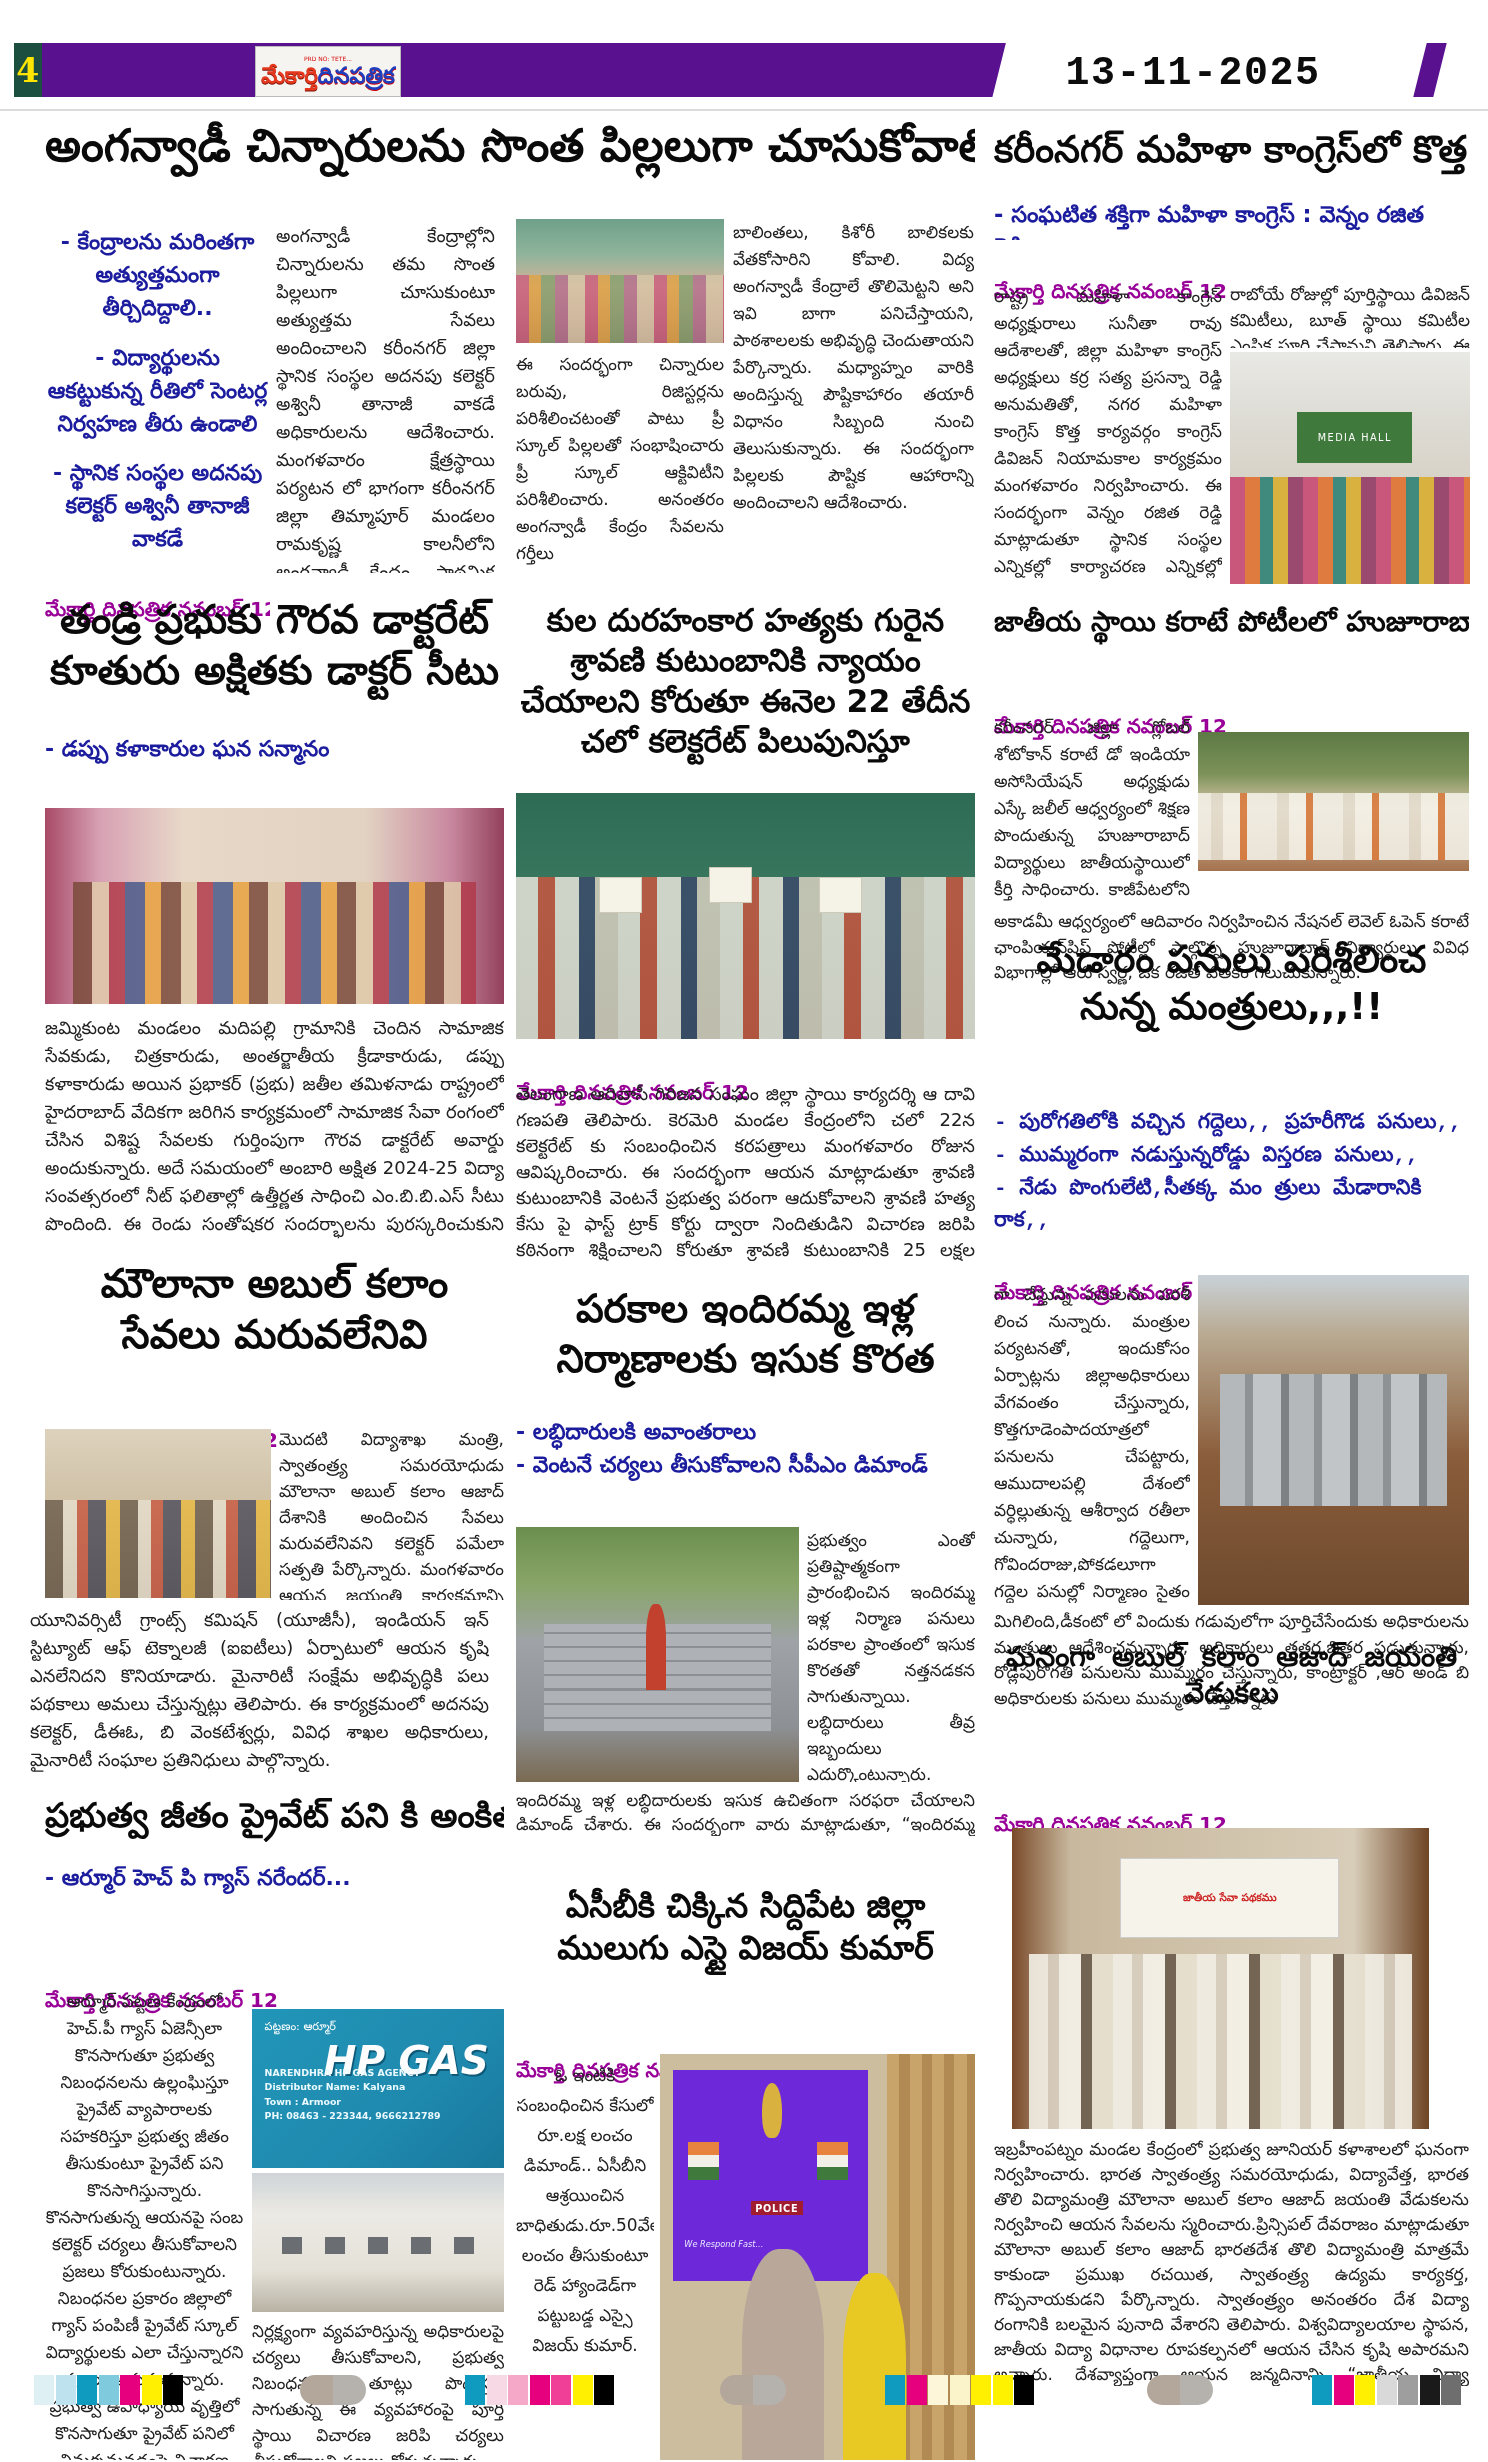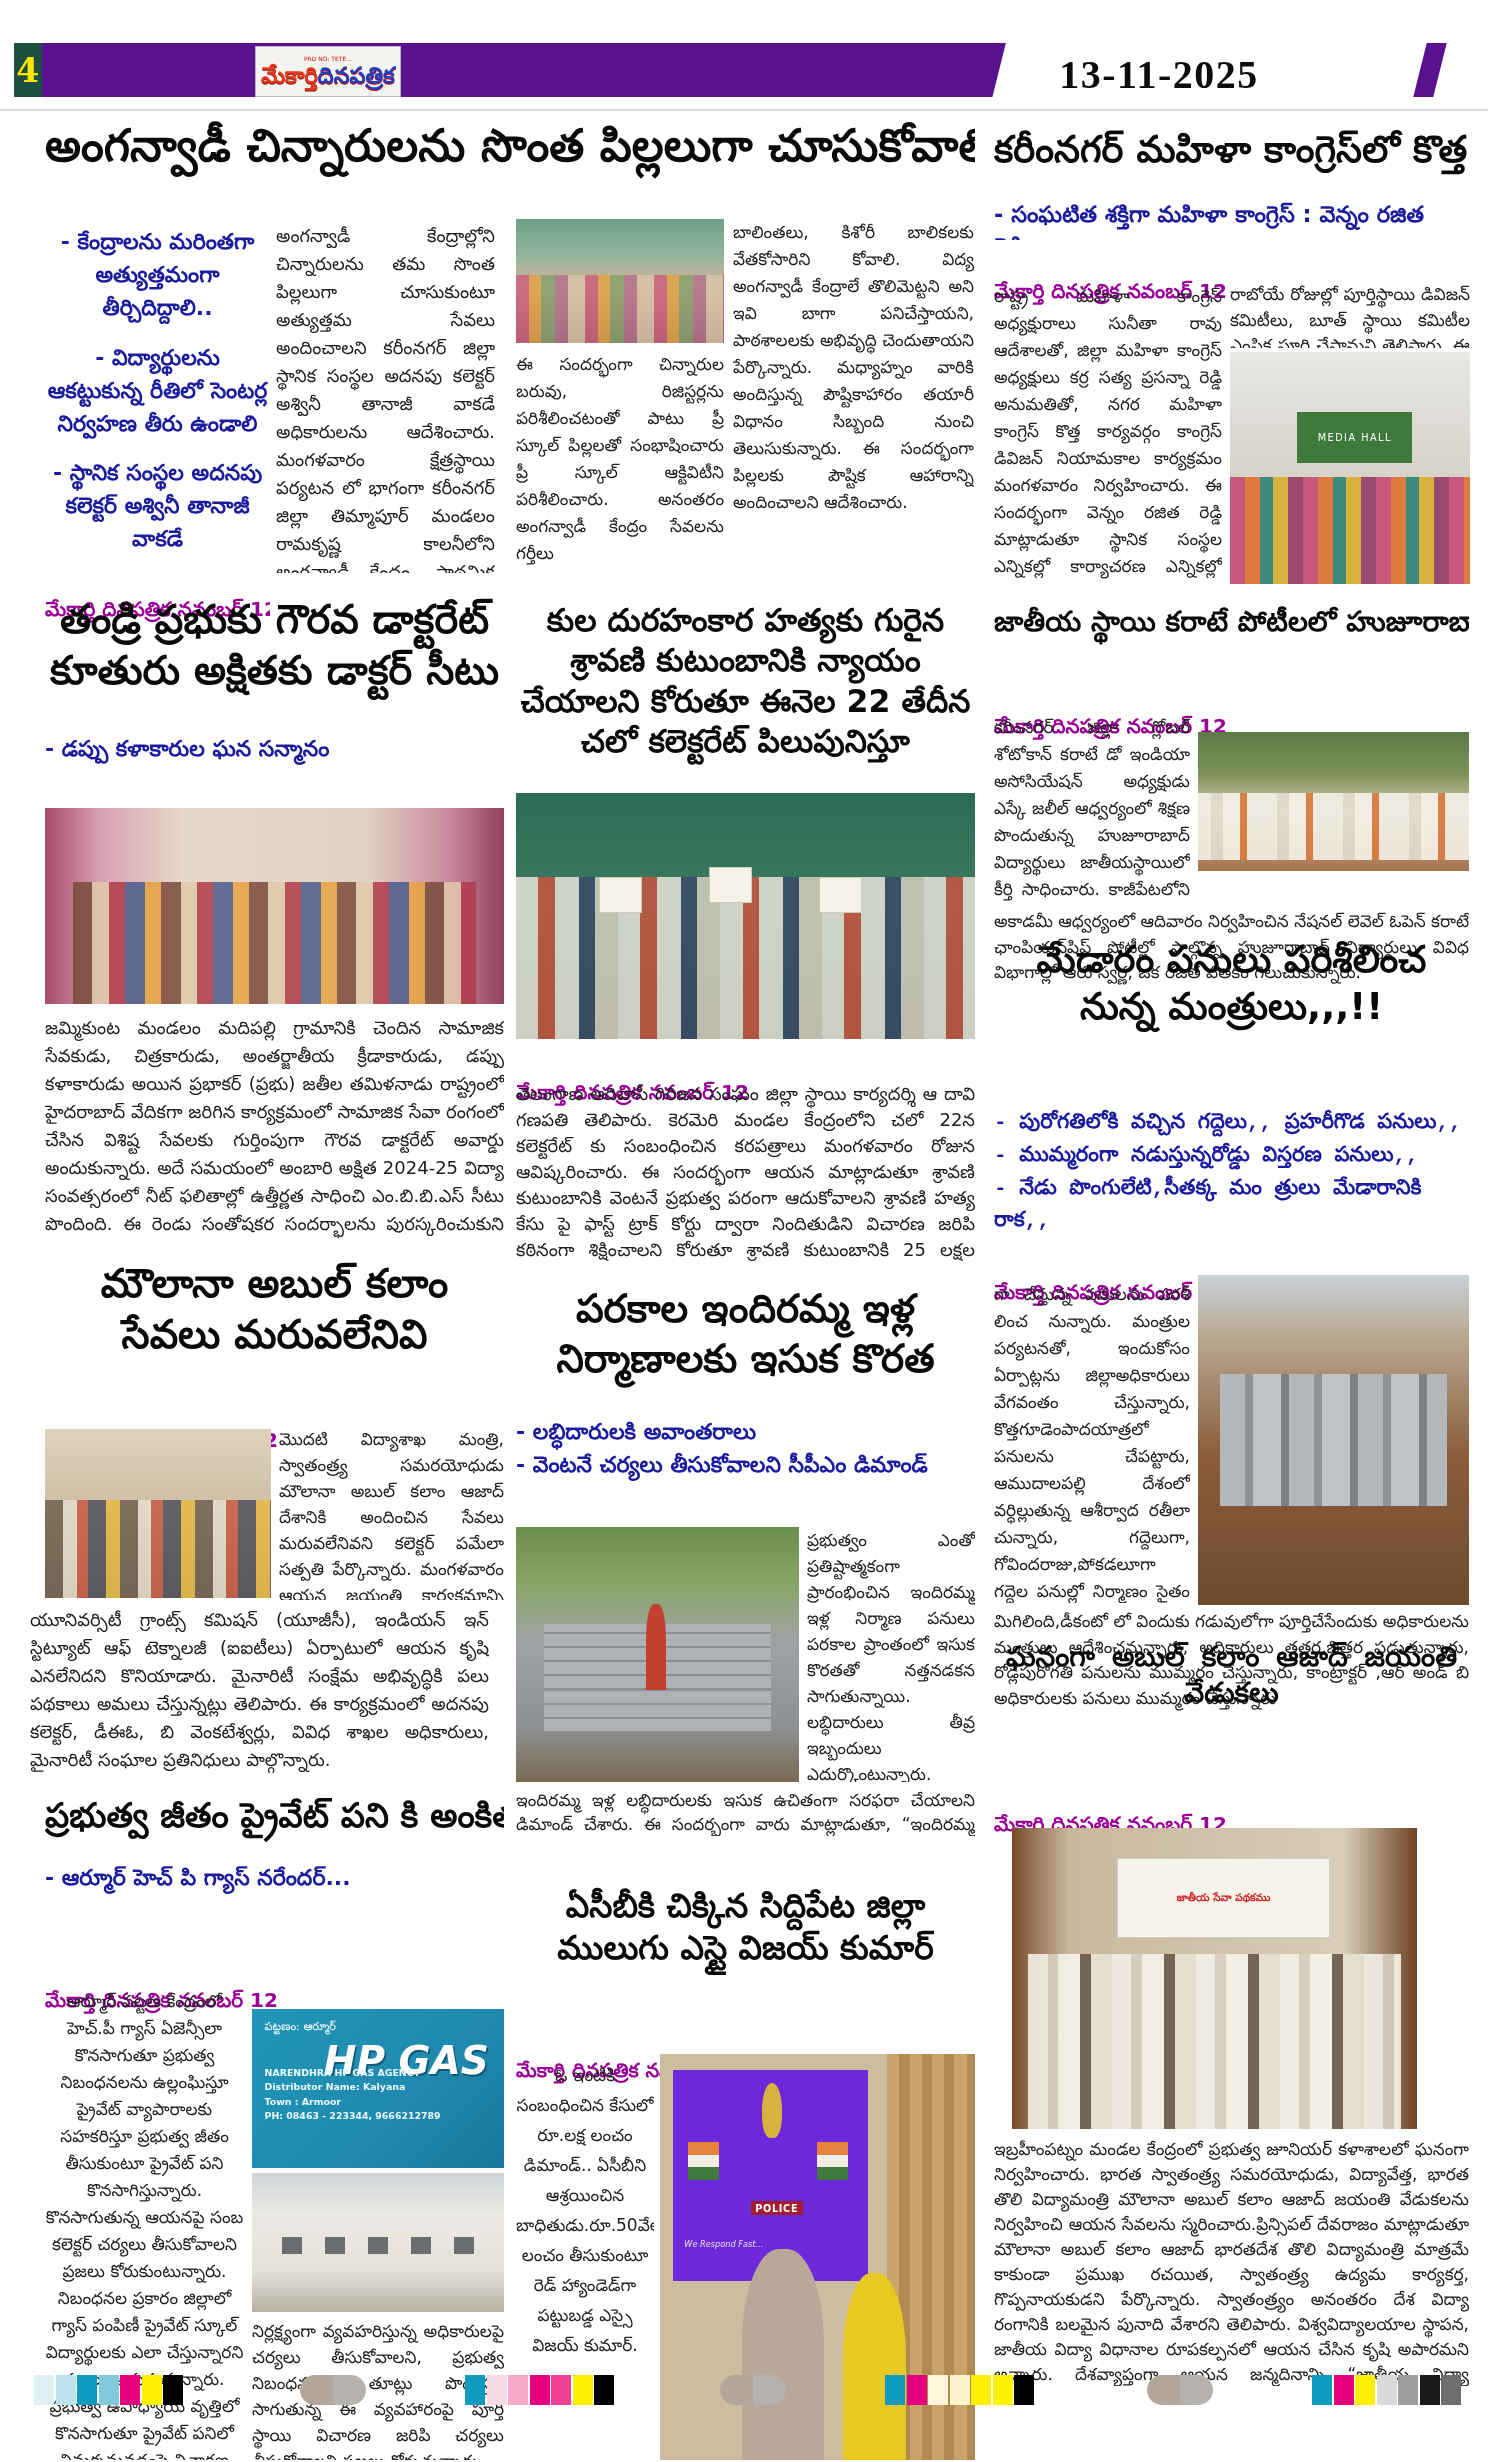--- a/index.html
+++ b/index.html
@@ -11,21 +11,21 @@
   .green-box span{color:#ffe600;font-size:33px;font-weight:700;font-family:"DejaVu Serif",serif;}
   .purple-bar{left:42px;top:43px;width:981px;height:54px;background:#5a1190;}
   .purple-cut{left:999px;top:39px;width:45px;height:63px;background:#ffffff;transform:skewX(-14deg);}
   .purple-tail{left:1420px;top:43px;width:19.5px;height:54px;background:#5a1190;transform:skewX(-14deg);}
   .masthead{left:255px;top:46px;width:144px;height:49px;background:#f6f4f0;border:0.7px solid #bbb;
             display:flex;flex-direction:column;align-items:center;justify-content:center;overflow:hidden;}
   .mast-reg{font-size:6px;color:#d40000;line-height:7.5px;white-space:nowrap;}
   .mast-title{font-size:22.5px;font-weight:900;line-height:25.5px;white-space:nowrap;}
   .mast-w1{color:#e6381e;text-shadow:0 0.7px 0 #7a1000;}
   .mast-w2{color:#1e3fbe;text-shadow:0 0.7px 0 #d40000;}
-  .date-text{left:998px;top:51px;width:322px;text-align:center;font-family:Liberation Serif, serif;
+  .date-text{left:1032px;top:51px;width:322px;text-align:center;font-family:Liberation Mono, monospace;
              font-weight:800;font-size:40px;color:#0c0c0c;letter-spacing:1.5px;white-space:nowrap;}
   .hairline{left:0;top:109px;width:1488px;height:1.5px;background:#dcdcdc;}
   
   .headline{font-weight:900;color:#0a0a0a;text-align:center;line-height:1.28;overflow:hidden;}
   .nowrap{white-space:nowrap;}
   .kicker{color:#1c1c9e;font-weight:700;overflow:hidden;}
   .kicker div{margin-bottom:16.5px;}
   .byline{color:#990098;font-weight:700;font-size:20px;white-space:nowrap;overflow:hidden;margin-top:32px;}
   .body{font-size:18px;line-height:28px;text-align:justify;overflow:hidden;color:#202020;}
   
@@ -210,21 +210,21 @@
       <div class="acb-police">POLICE</div>
       <div class="acb-slogan">We Respond Fast...</div>
     </div>
     <div class="abs acb-curtain"></div>
     <div class="abs acb-man1"></div>
     <div class="abs acb-man2"></div>
   </div>
 
   <div class="abs headline" style="left:994px;top:1641px;width:475px;height:120px;font-size:28px;font-family:Liberation Mono, monospace;">ఘనంగా అబుల్ కలాం ఆజాద్ జయంతి వేడుకలు</div>
   <div class="abs byline" style="left:994px;top:1780px;width:475px;">మేకార్తి దినపత్రిక నవంబర్ 12</div>
-  <div class="abs photo ph-azad" style="left:1012px;top:1828px;width:405px;height:301px;">
+  <div class="abs photo ph-azad" style="left:1012px;top:1828px;width:405px;height:301px;padding-left:12px;">
     <div class="abs azad-banner">జాతీయ సేవా పథకము</div>
     <div class="abs crowd"></div>
   </div>
   <div class="abs body" style="left:994px;top:2137px;width:475px;height:249px;font-size:17px;line-height:25px;">ఇబ్రహీంపట్నం మండల కేంద్రంలో ప్రభుత్వ జూనియర్ కళాశాలలో ఘనంగా నిర్వహించారు. భారత స్వాతంత్ర్య సమరయోధుడు, విద్యావేత్త, భారత తొలి విద్యామంత్రి మౌలానా అబుల్ కలాం ఆజాద్ జయంతి వేడుకలను నిర్వహించి ఆయన సేవలను స్మరించారు.ప్రిన్సిపల్ దేవరాజం మాట్లాడుతూ మౌలానా అబుల్ కలాం ఆజాద్ భారతదేశ తొలి విద్యామంత్రి మాత్రమే కాకుండా ప్రముఖ రచయిత, స్వాతంత్ర్య ఉద్యమ కార్యకర్త, గొప్పనాయకుడని పేర్కొన్నారు. స్వాతంత్ర్యం అనంతరం దేశ విద్యా రంగానికి బలమైన పునాది వేశారని తెలిపారు. విశ్వవిద్యాలయాల స్థాపన, జాతీయ విద్యా విధానాల రూపకల్పనలో ఆయన చేసిన కృషి అపారమని అన్నారు. దేశవ్యాప్తంగా ఆయన జన్మదినాన్ని “జాతీయ విద్యా దినోత్సవం”గా జరుపుకోవడం ఆయన విద్యా సేవలకు ఇచ్చిన గౌరవ సూచకమని పేర్కొన్నారు.ఆజాద్ భారతీయ విద్యా వ్యవస్థ అభివృద్ధికి ప్రణాళికాబద్ధంగా పునాదులు వేసిన దూరదృష్టి కలిగిన నాయకుడు, విద్య ద్వారా సమాజ ప్రగతిని సాధించవచ్చని ఆయన విశ్వసించేవారని ప్రిన్సిపల్ వివరించారు.</div>
 
   <div class="abs strip" style="left:34px;">
     <span class="sw" style="background:#dff0f5;"></span><span class="sw" style="background:#bfe3ee;"></span><span class="sw" style="background:#0f9bc0;"></span><span class="sw" style="background:#7fcbdd;"></span><span class="sw" style="background:#e6007e;"></span><span class="sw" style="background:#ffef00;"></span><span class="sw" style="background:#000000;"></span>
   </div>
   <div class="abs strip" style="left:300px;"><span class="blob" style="background:linear-gradient(90deg,#b3a79b 50%,#b5b2ae 50%);"></span></div>
   <div class="abs strip" style="left:465px;">

